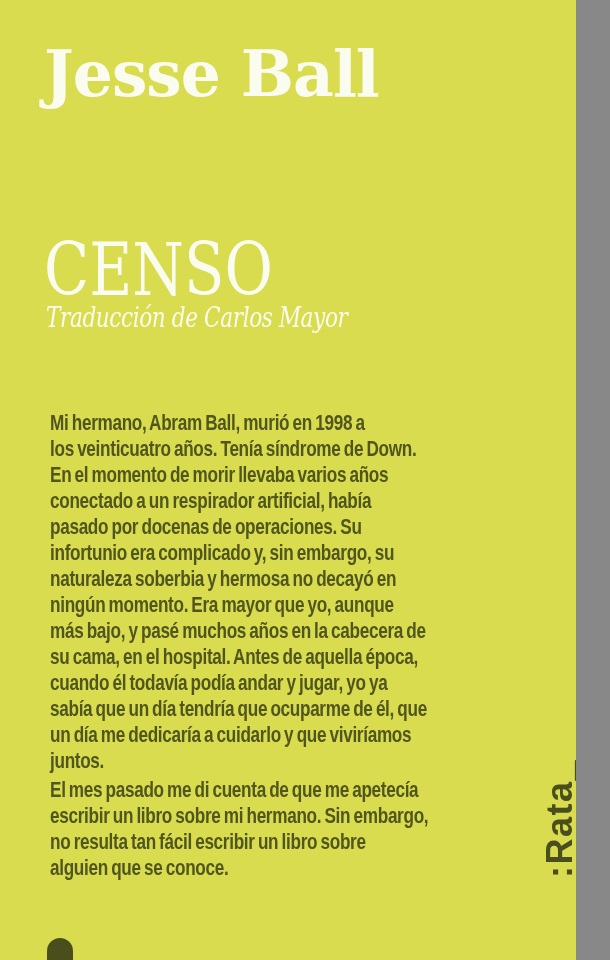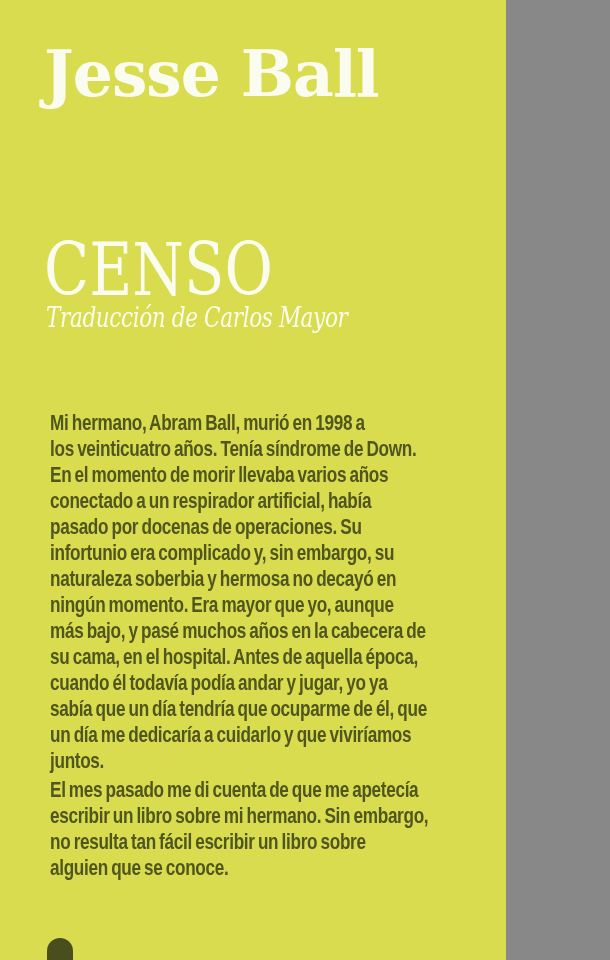--- a/index.html
+++ b/index.html
@@ -2,21 +2,21 @@
 <html><head>
 <meta charset="utf-8">
 <style>
   html, body {
     margin: 0;
     padding: 0;
     background: #888;
   }
   .cover {
     position: relative;
-    width: 506px;
+    width: 576px;
     height: 960px;
     background: #d8dc4e;
     overflow: hidden;
     font-family: "Liberation Sans", sans-serif;
   }
   .author {
     position: absolute;
     left: 44px;
     top: 40px;
     font-family: "DejaVu Serif", serif;

